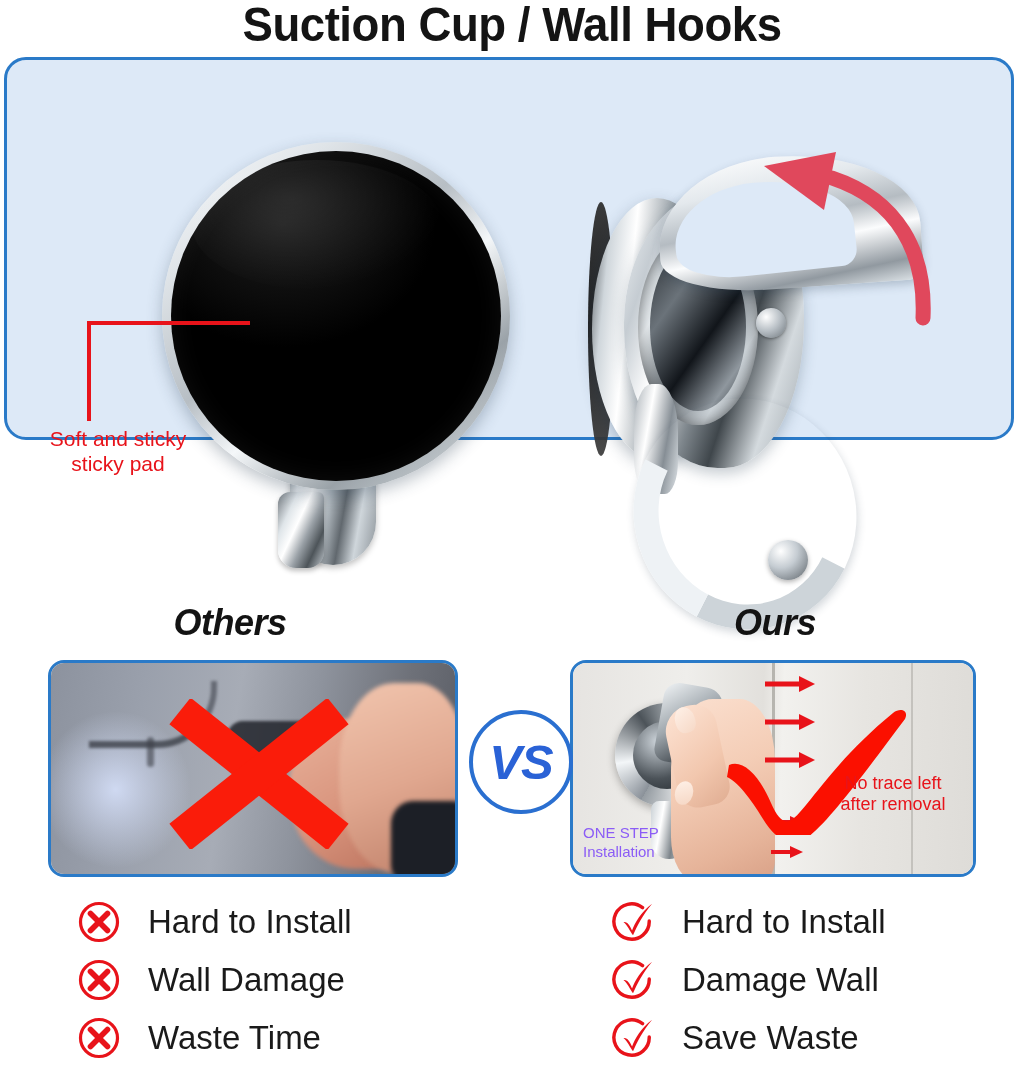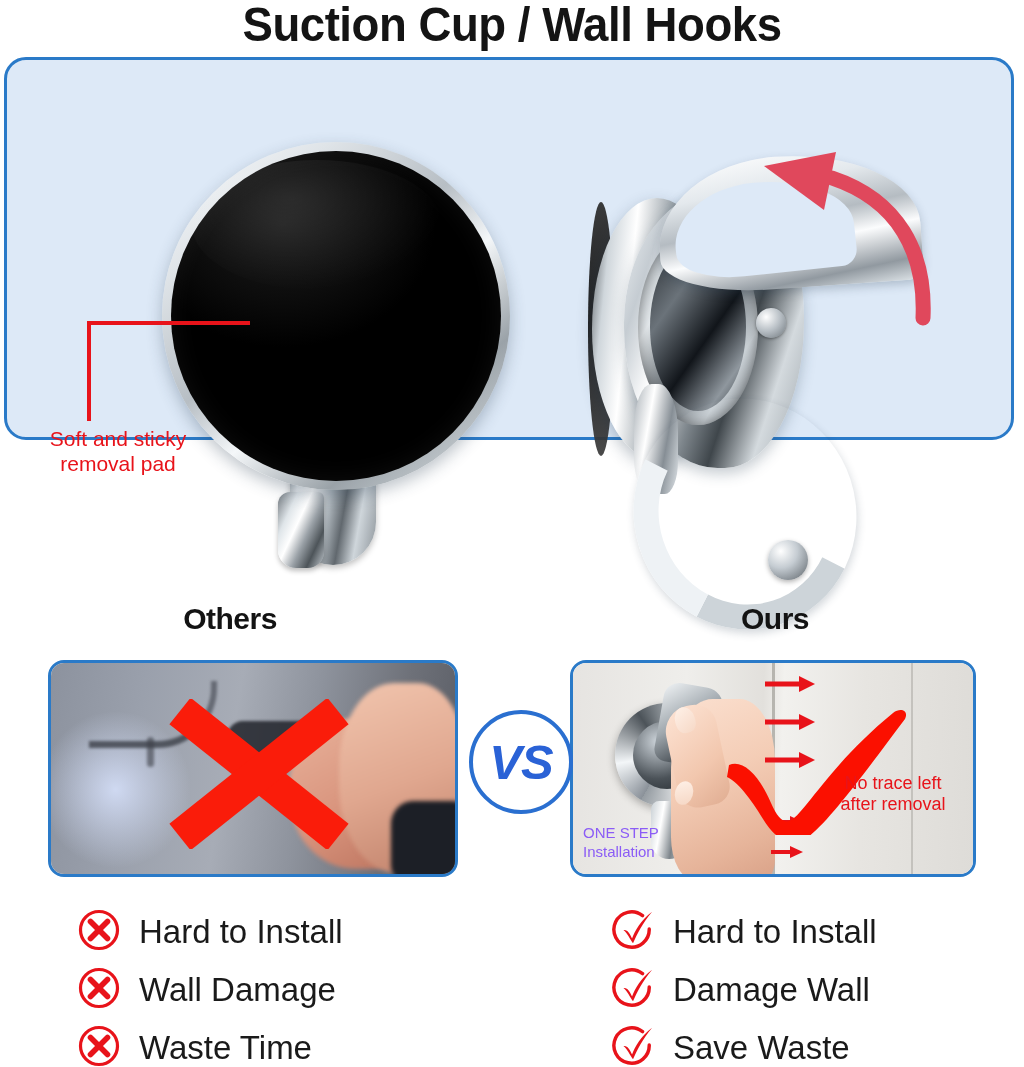--- a/index.html
+++ b/index.html
@@ -181,21 +181,22 @@
     border-radius: 50%;
     background: radial-gradient(circle at 32% 28%, #ffffff, #c5ccd2 42%, #5b6268 100%);
     box-shadow: 0 2px 5px rgba(0,0,0,.3);
   }
   .red-arc-arrow { position: absolute; left: 168px; top: 0px; }
 
   
   .cmp-heading {
     position: absolute;
     font-weight: bold;
-    font-size: 30px;
+    font-style: italic;
+    font-size: 36px;
     color: #131313;
     letter-spacing: -0.5px;
   }
   #heading-others { left: 0; top: 602px; width: 460px; text-align: center; }
   #heading-ours   { left: 565px; top: 602px; width: 420px; text-align: center; }
 
   
   .photo-panel {
     position: absolute;
     box-sizing: border-box;
@@ -343,22 +344,23 @@
     letter-spacing: -1px;
     line-height: 1;
   }
 
   
   .feature-list { position: absolute; }
   #list-others { left: 78px; top: 893px; }
   #list-ours   { left: 612px; top: 893px; }
   .feature-row {
     display: flex;
-    align-items: flex-end;
+    align-items: center;
     height: 58px;
+    gap: 9px;
   }
   .feature-label {
     font-size: 33px;
     color: #1a1a1a;
     margin-left: 19px;
     white-space: nowrap;
   }
   .ficon { width: 42px; height: 42px; flex: 0 0 42px; }
 </style>
 </head>
@@ -373,21 +375,21 @@
     <div class="pad-hook-tip"></div>
     <div class="pad-rim"></div>
     <div class="pad-face"></div>
     <div class="pad-gloss"></div>
   </div>
 
   <div class="leader-h-top"></div>
   <div class="leader-v"></div>
   <div id="callout-suction-pad">
     <div>Soft and sticky</div>
-    <div>removal pad</div>
+    <div>sticky pad</div>
   </div>
 
   <div class="hook-wrap">
     <div class="cup-pad-edge"></div>
     <div class="cup-disc"></div>
     <div class="cup-body"></div>
     <div class="cup-inner-ring"></div>
     <div class="cup-inner-dark"></div>
     <div class="lever-arm"></div>
     <div class="lever-arm-cut"></div>

